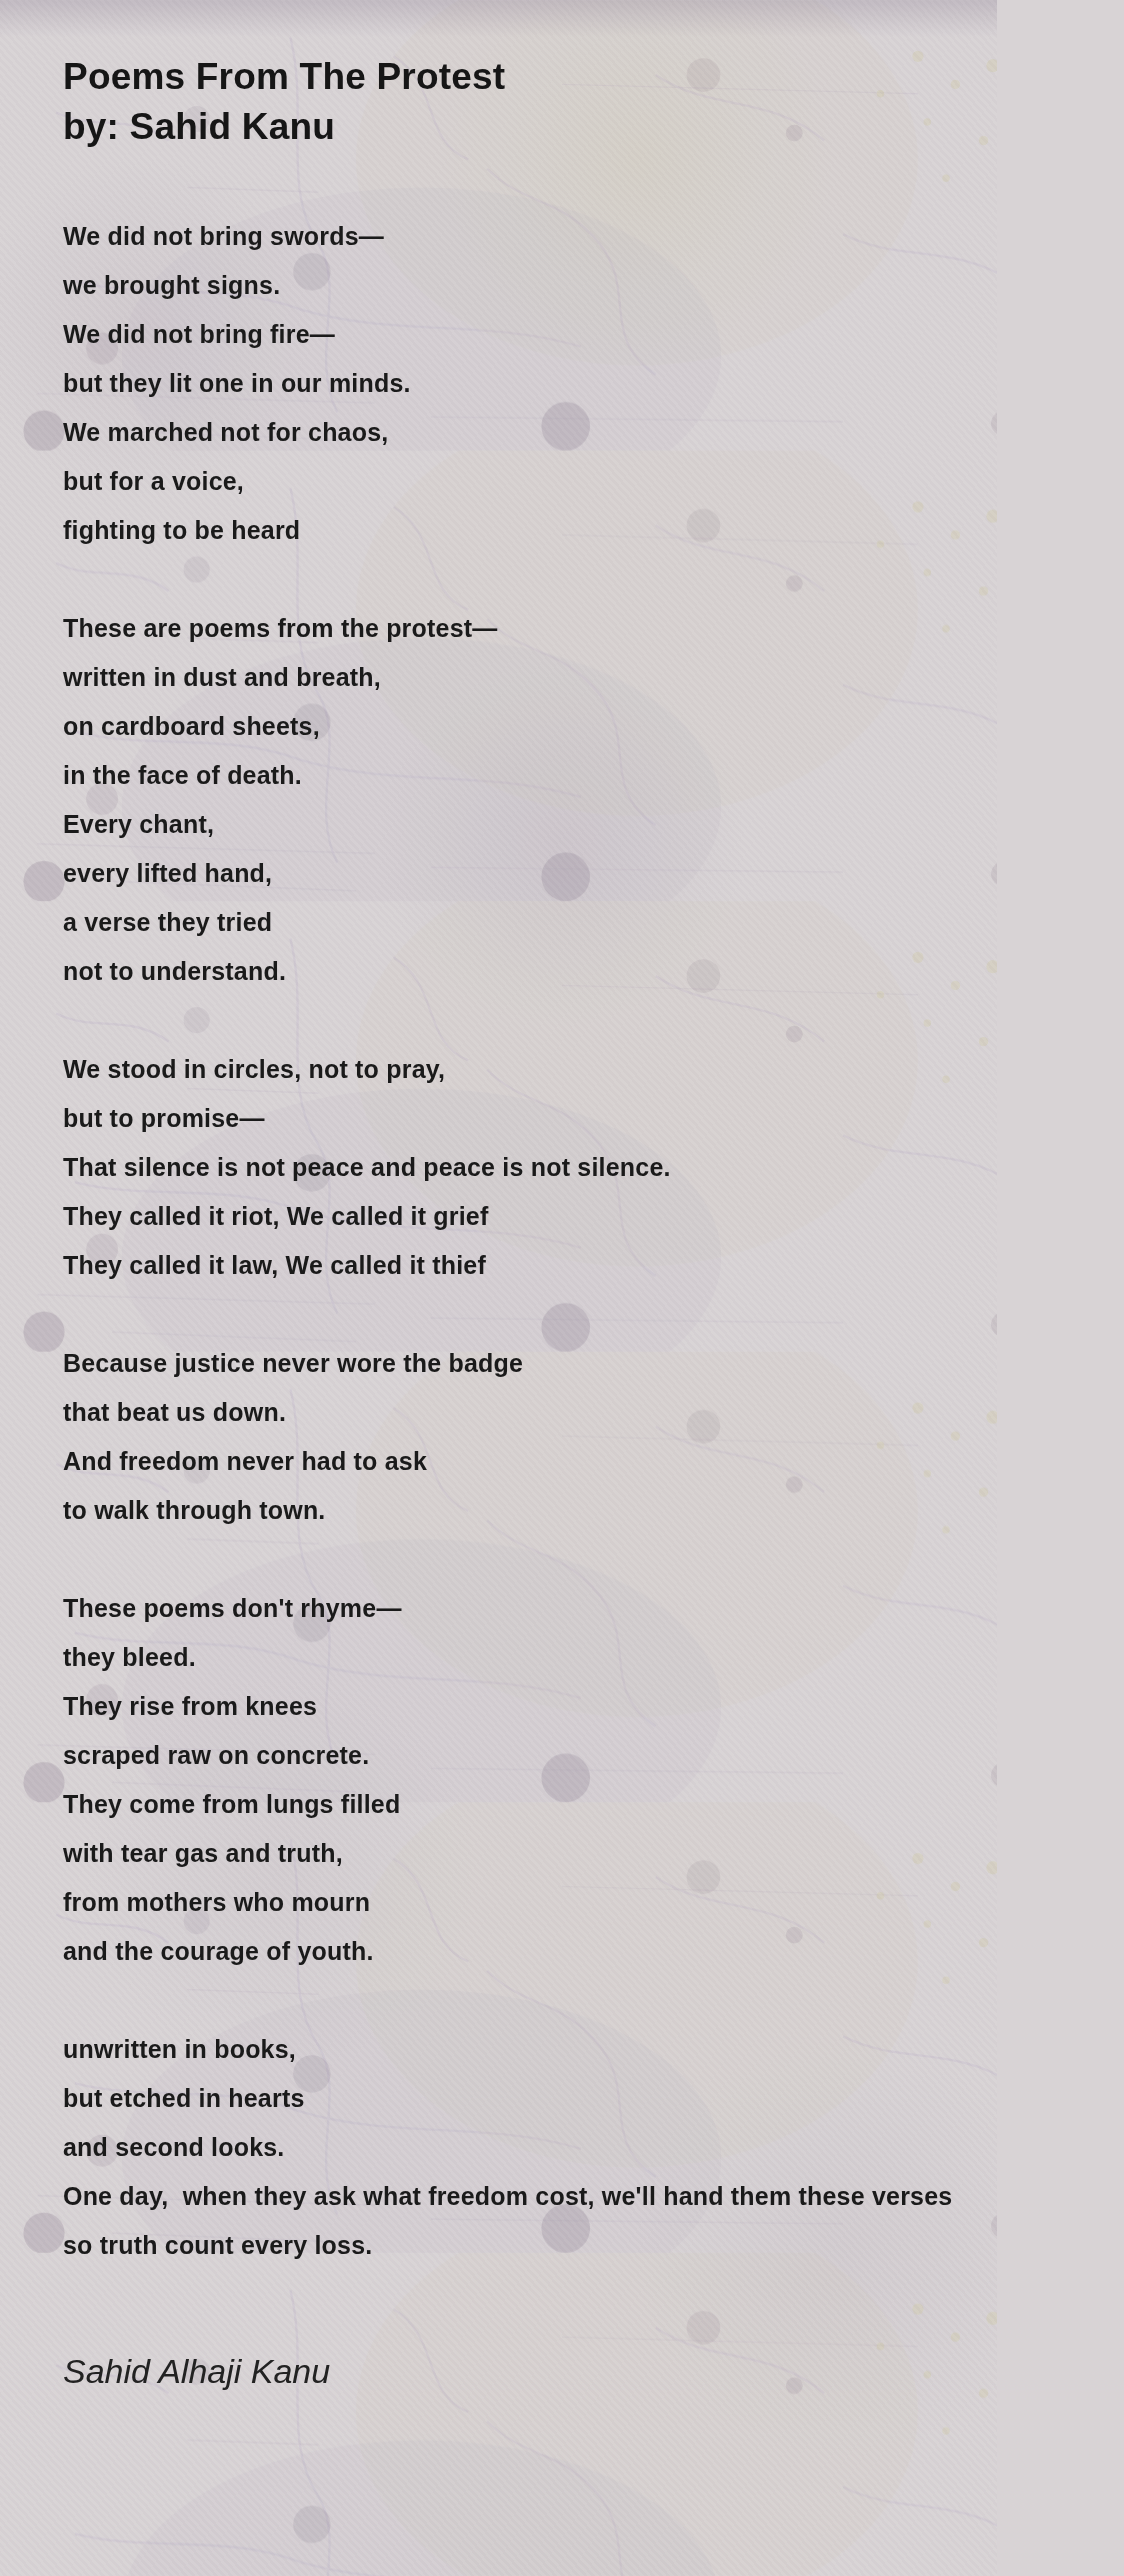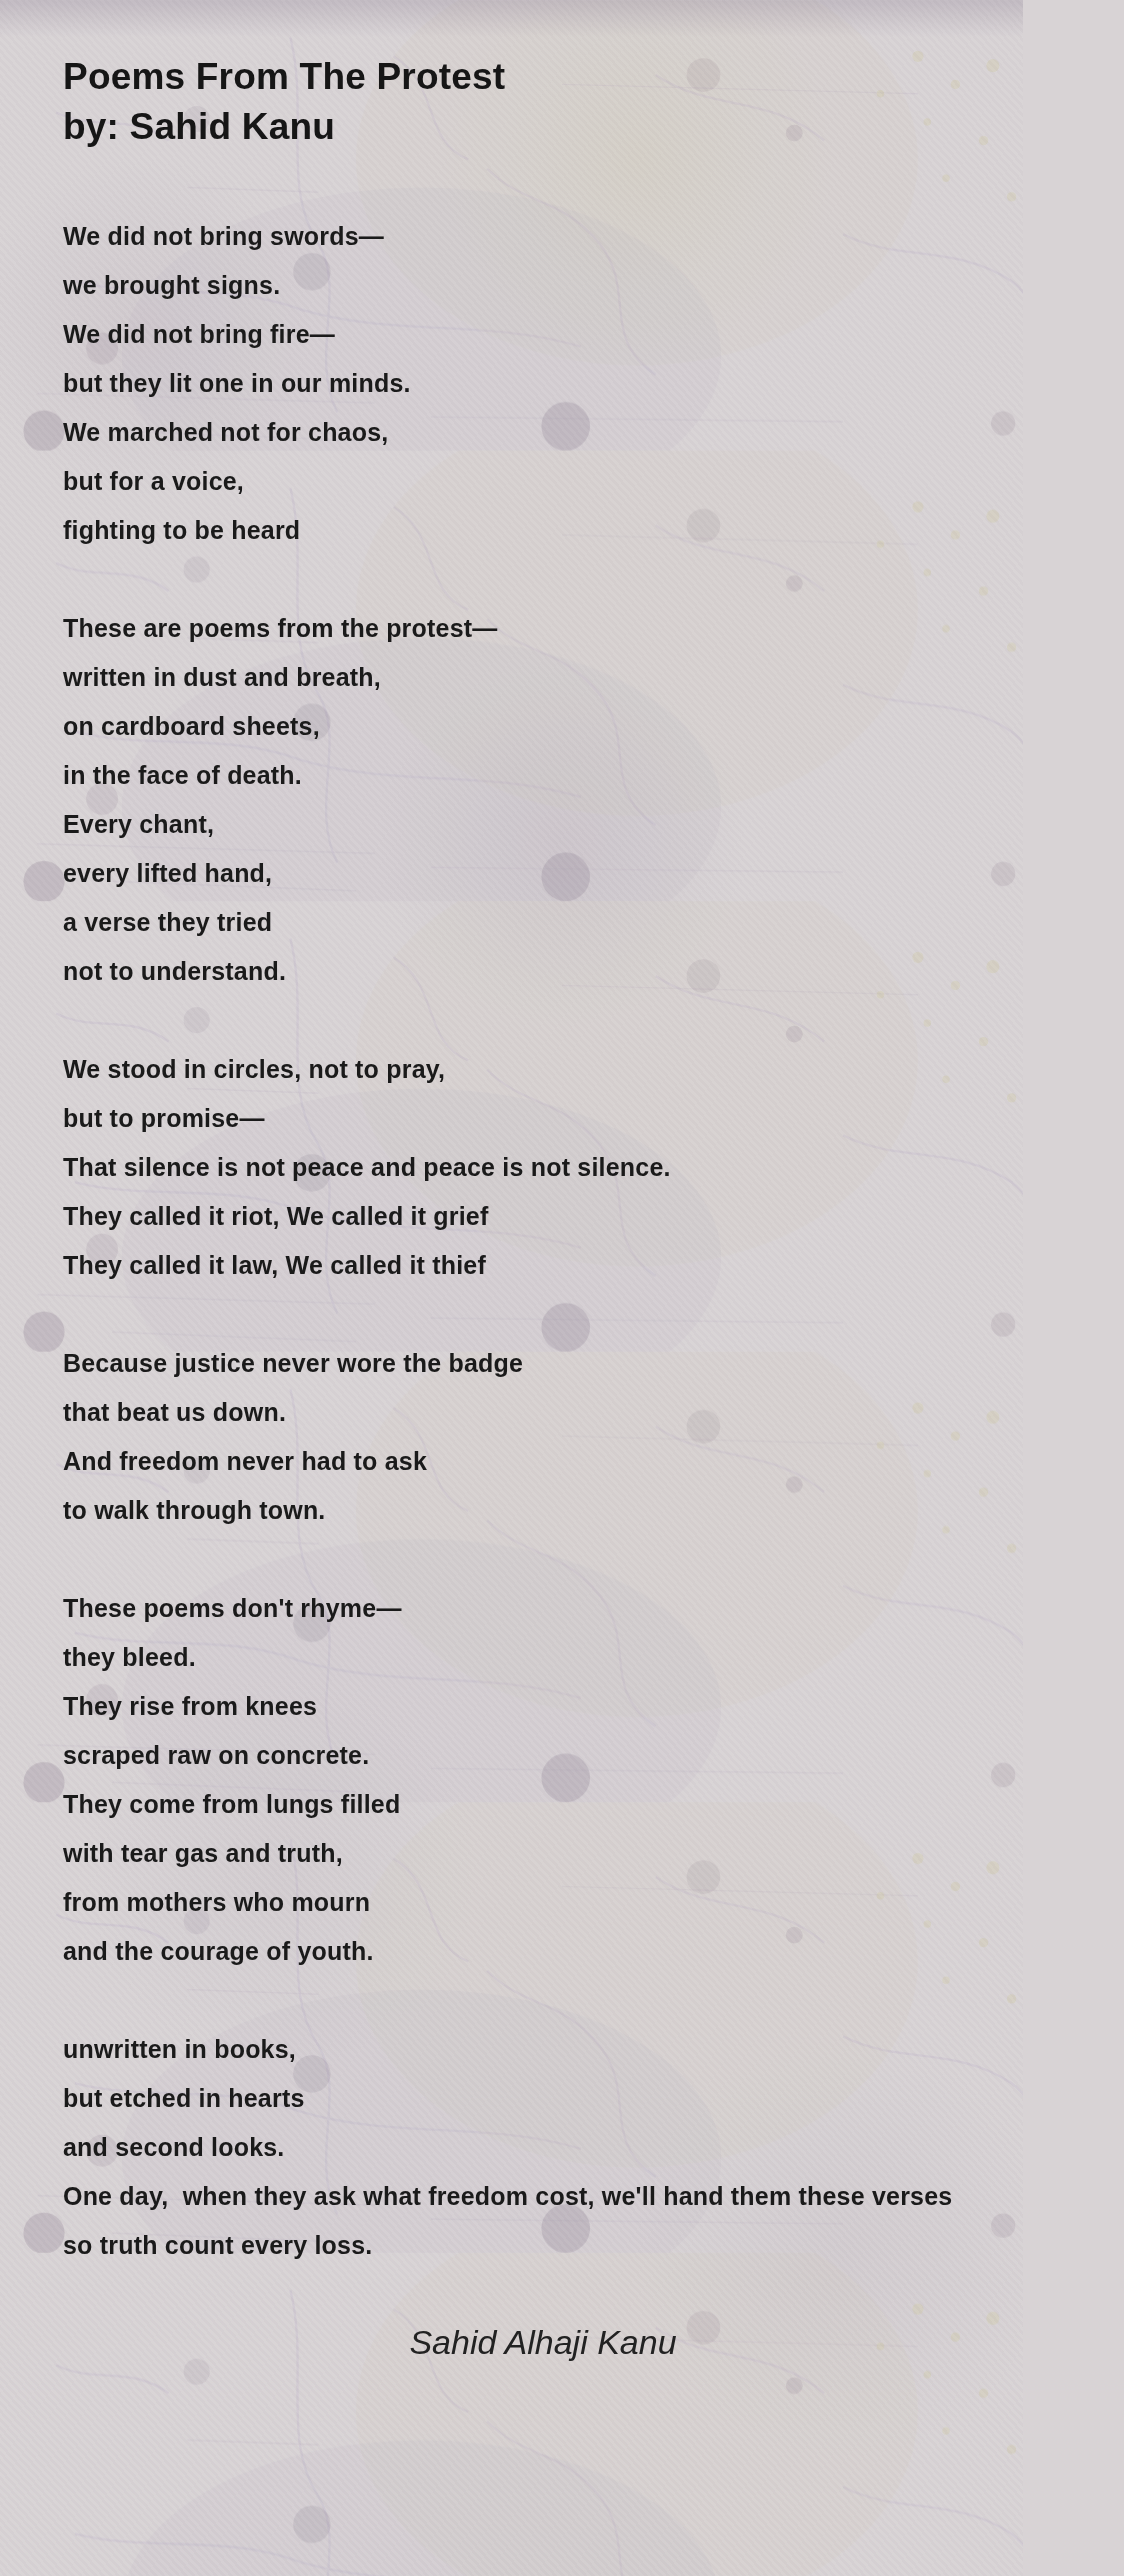--- a/index.html
+++ b/index.html
@@ -13,21 +13,20 @@
     height: 2576px;
     overflow: hidden;
     background-color: #d8d3d5;
     background-image:
       radial-gradient(281px at 637px 159px, rgba(207,201,178,0.30), rgba(207,201,178,0) 70%),
       radial-gradient(262px at 562px 843px, rgba(186,177,185,0.28), rgba(186,177,185,0) 70%),
       radial-gradient(281px at 281px 1873px, rgba(193,185,192,0.25), rgba(193,185,192,0) 70%),
       radial-gradient(300px at 843px 2248px, rgba(190,182,190,0.25), rgba(190,182,190,0) 70%),
       radial-gradient(244px at 141px 328px, rgba(190,180,188,0.30), rgba(190,180,188,0) 70%);
     font-family: "Liberation Sans", "DejaVu Sans", sans-serif;
-    padding-left: 26px;
   }
   .page::after {
     content: "";
     position: absolute;
     inset: 0;
     pointer-events: none;
     background: repeating-linear-gradient(
       48deg,
       rgba(255,255,255,0.035) 0 2.8px,
       rgba(132,120,138,0.035) 2.8px 5.6px
@@ -63,27 +62,26 @@
   }
   .line {
     font-size: 25px;
     line-height: 49px;
     font-weight: 700;
     color: #1a1a1a;
     white-space: pre;
     letter-spacing: 0.2px;
   }
   .signature {
-    margin-top: 53px;
+    margin-top: 82px;
     font-size: 34px;
     line-height: 39px;
     font-style: italic;
     font-weight: 400;
     color: #222222;
-    text-align: center;
   }
 </style>
 </head>
 <body>
 
 <div class="page">
 
   <svg class="texture" width="1124" height="2576" viewBox="0 0 1200 2750" xmlns="http://www.w3.org/2000/svg">
     <defs>
       <linearGradient id="topband" x1="0" y1="0" x2="0" y2="1">

